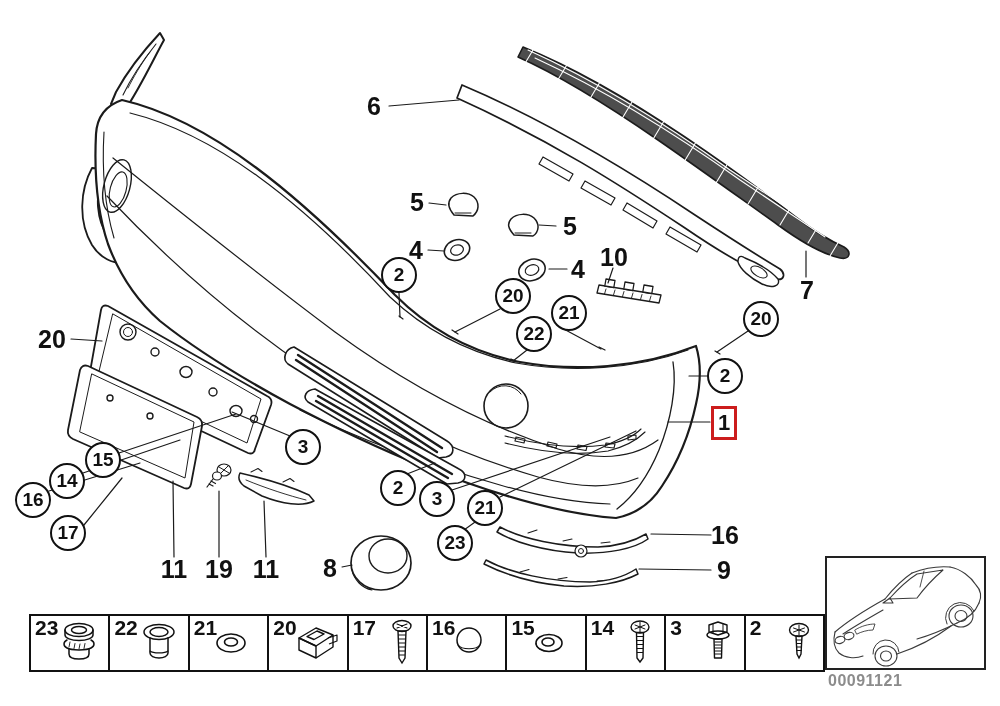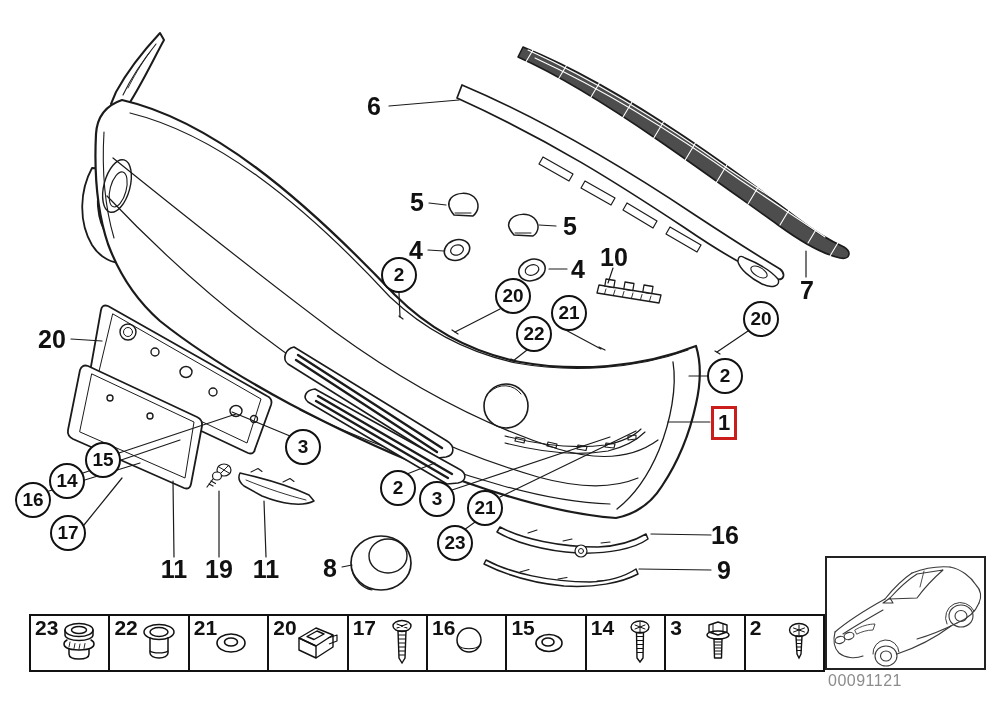--- a/index.html
+++ b/index.html
@@ -17,21 +17,21 @@
   .ftable{position:absolute;left:29px;top:614px;width:796px;height:58px;
           border:2px solid #111;display:flex;box-sizing:border-box;background:#fff;}
   .fcell{position:relative;flex:1 1 0;border-right:2px solid #111;box-sizing:border-box;}
   .fcell:last-child{border-right:none;}
   .fnum{position:absolute;left:4px;top:0;font-size:21px;font-weight:700;}
   .ficon{position:absolute;right:6px;top:50%;transform:translateY(-50%);}
   .ficon.mid{right:14px;}
   .carbox{position:absolute;left:825px;top:556px;width:161px;height:114px;
           border:2px solid #222;box-sizing:border-box;background:#fff;}
   .code{position:absolute;left:828px;top:672px;font-size:16px;color:#8c8c8c;
-        letter-spacing:.5px;font-weight:400;}
+        letter-spacing:.5px;font-weight:700;}
 </style>
 </head>
 <body>
 
 <div class="stage">
 
   <svg class="art" width="1000" height="706" viewBox="0 0 1000 706" fill="none" stroke="#1b1b1b" stroke-width="1.4" stroke-linecap="round" stroke-linejoin="round">
 
     <g>
       <path d="M160,33 C146,48 128,70 116,92 L111,104 C115,108 120,110 125,110 C140,88 153,60 164,40 Z" fill="#fff" stroke-width="2"></path>

